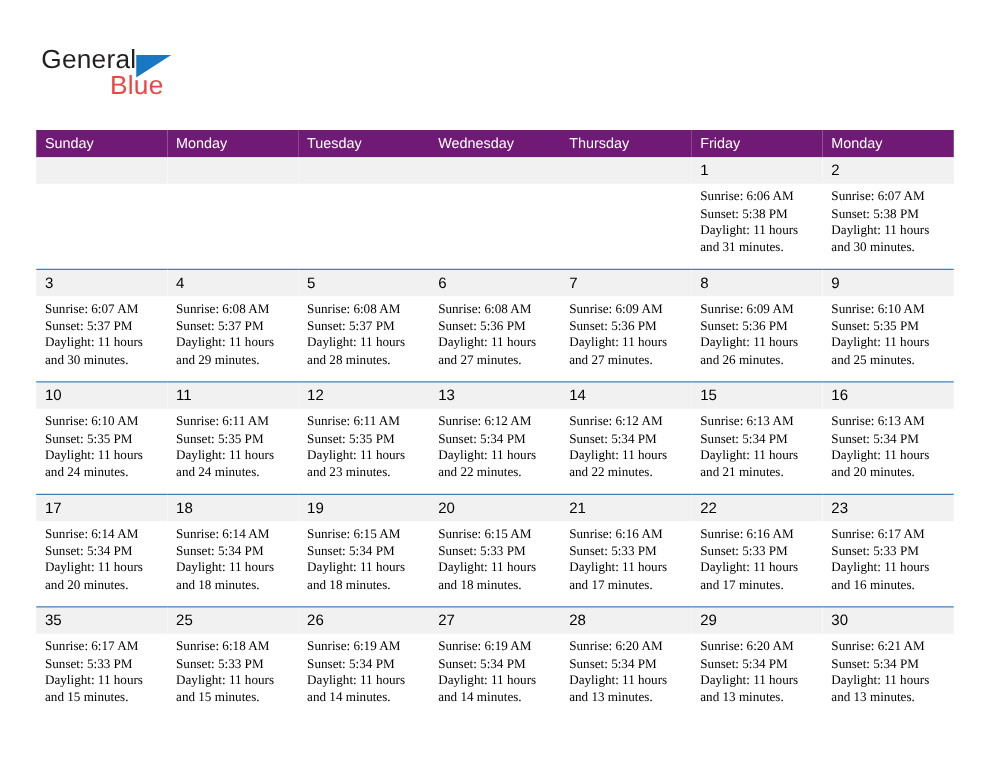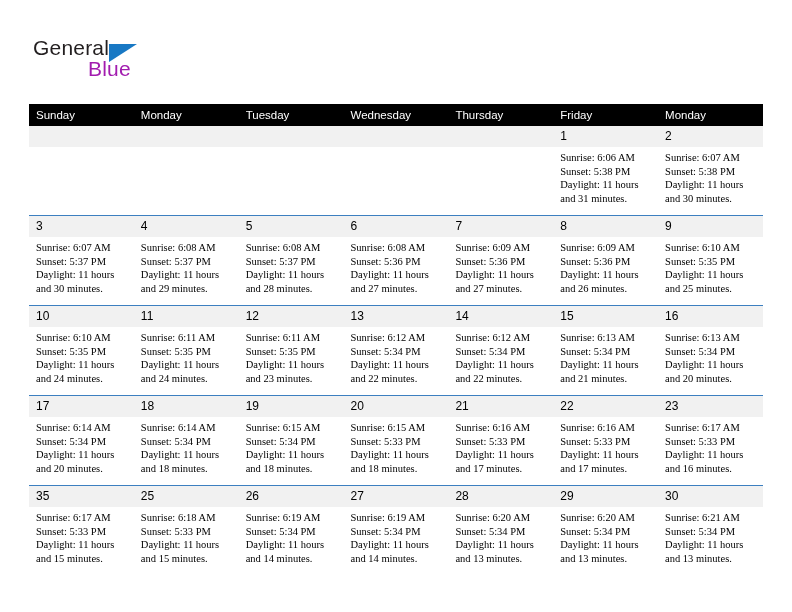--- a/index.html
+++ b/index.html
@@ -45,21 +45,21 @@
     letter-spacing: 0.2px;
     color: #231f20;
     font-family: "Liberation Sans", sans-serif;
   }
   .logo-blue {
     position: absolute;
     left: 55px;
     top: 21px;
     font-size: 21px;
     letter-spacing: 0.2px;
-    color: #a21caf;
+    color: #ef4444;
     font-family: "Liberation Sans", sans-serif;
   }
   .logo-triangle {
     position: absolute;
     left: 76px;
     top: 8px;
     width: 0;
     height: 0;
     border-left: 28px solid #1878c4;
     border-bottom: 18px solid transparent;
@@ -89,21 +89,21 @@
   
   .calendar {
     position: absolute;
     left: 29px;
     top: 104px;
     width: 734px;
     border-collapse: collapse;
     table-layout: fixed;
   }
   .calendar th {
-    background: #000000;
+    background: #701a75;
     color: #ffffff;
     font-size: 11.5px;
     font-weight: normal;
     text-align: left;
     padding: 5px 0 5px 7px;
     height: 11px;
     border: none;
   }
   .calendar td {
     vertical-align: top;

